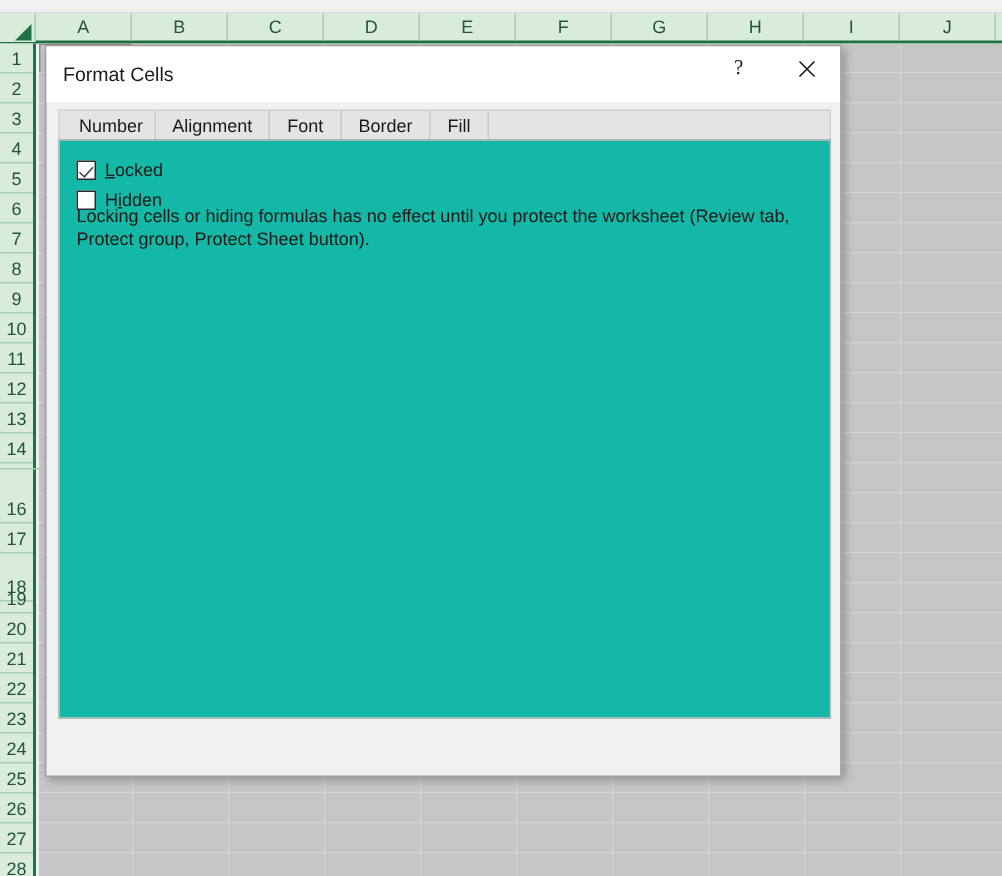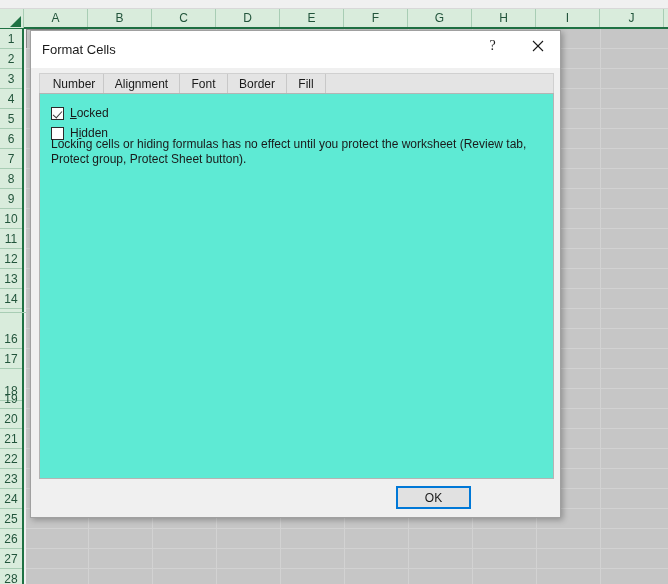--- a/index.html
+++ b/index.html
@@ -197,21 +197,21 @@
     padding: 0 3px;
     outline: 1px dotted #303030;
     outline-offset: 0px;
     line-height: 15px;
   }
 
   #tabpanel {
     position: absolute;
     left: 8px; top: 62px;
     width: 515px; height: 386px;
-    background: #5eead4;
+    background: #14b8a6;
     border: 1px solid #b4b4b4;
     box-sizing: border-box;
   }
 
   .cbrow {
     position: absolute;
     left: 11px;
     height: 18px;
     cursor: default;
   }
@@ -398,14 +398,13 @@
     </div>
 
     <div class="cbrow" id="row-hidden" style="top:31px;">
       <span class="cbbox"></span>
       <span class="cblabel"><span>H</span><span class="acc">i</span><span>dden</span></span>
     </div>
 
     <div id="desc">Locking cells or hiding formulas has no effect until you protect the worksheet (Review tab, Protect group, Protect Sheet button).</div>
   </div>
 
-  <button class="dlgbtn" id="okbtn" style="border-color: rgb(0, 120, 215);">OK</button>
 </div>
 
 </body></html>

